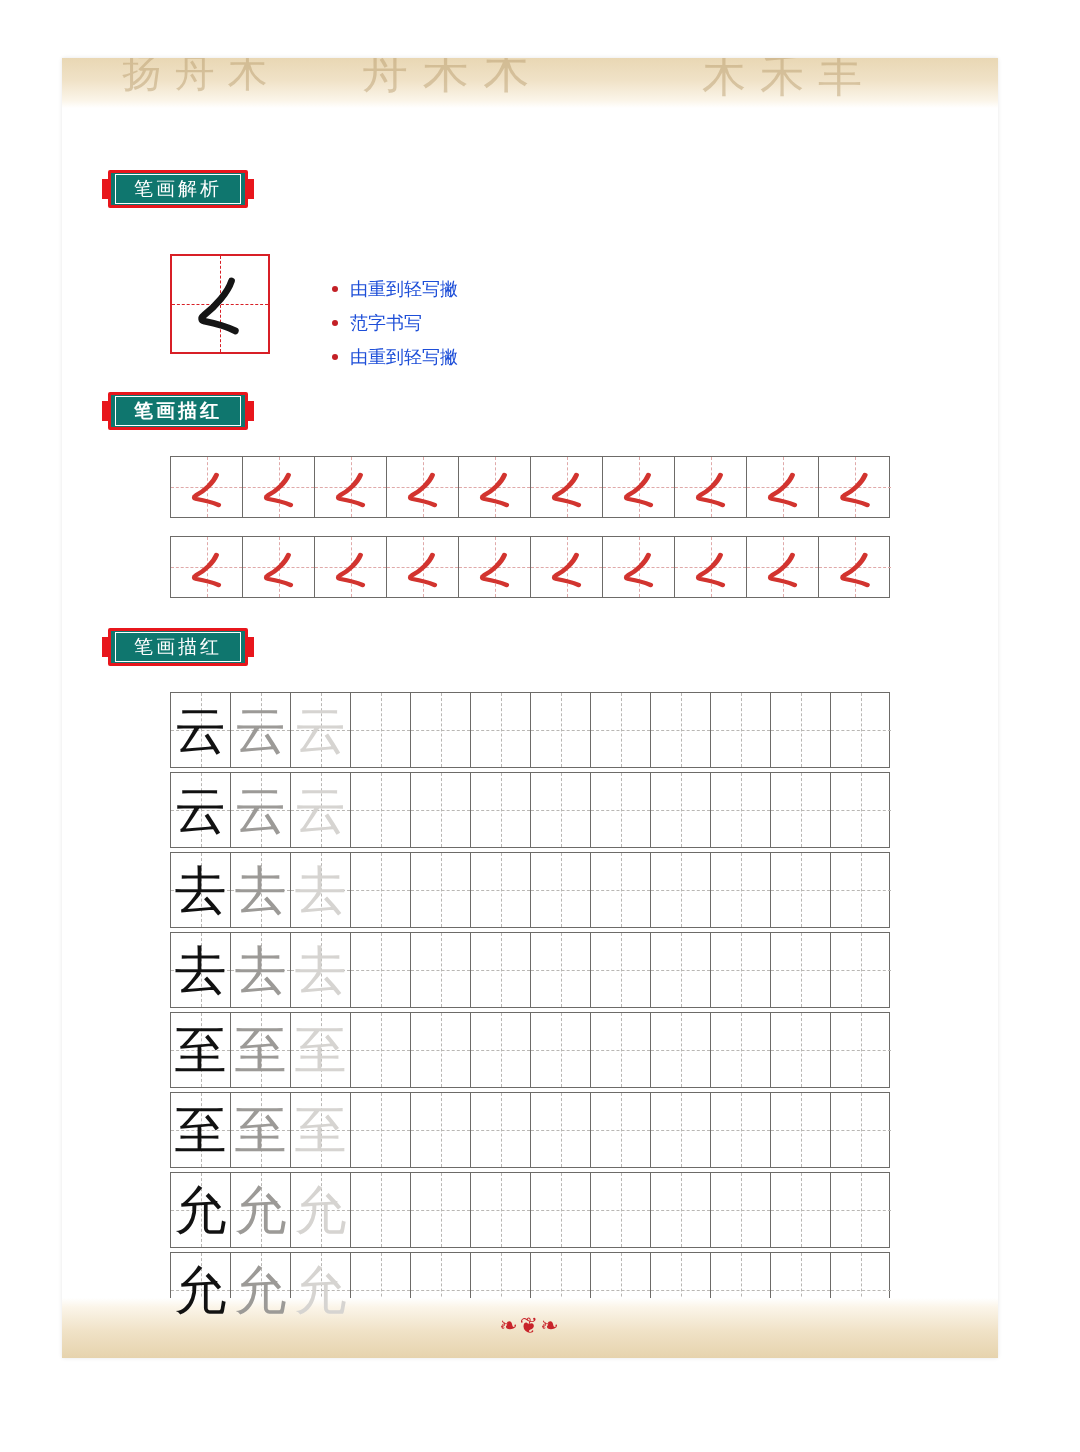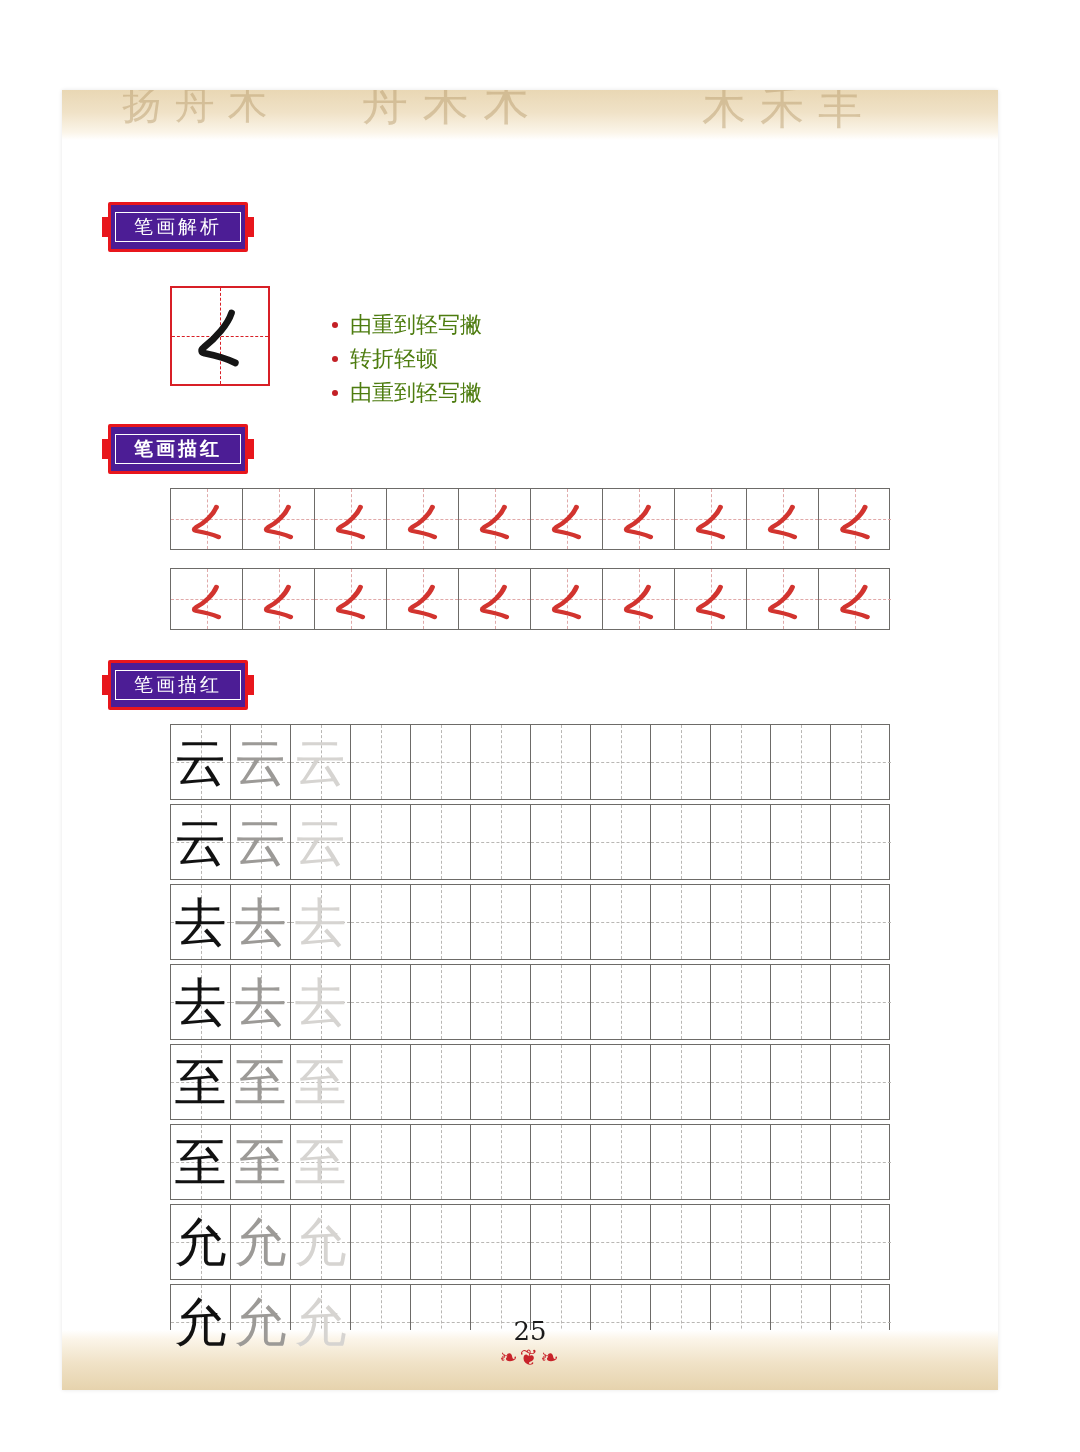--- a/index.html
+++ b/index.html
@@ -5,21 +5,21 @@
   html,body{margin:0;padding:0;}
   body{
     width:1080px;height:1452px;
     background:#ffffff;
     font-family:"DejaVu Sans","Liberation Sans",sans-serif;
     overflow:hidden;
     position:relative;
   }
   .page{
     position:absolute;
-    left:62px;top:90px;
+    left:62px;top:58px;
     width:936px;height:1300px;
     background:#ffffff;
     box-shadow:0 0 4px rgba(0,0,0,0.10);
   }
   
   .band-top{
     position:absolute;left:0;top:0;width:936px;height:50px;
     background:linear-gradient(180deg,#e9d7b4 0%, #f0e2c7 45%, #fbf5e9 85%, #ffffff 100%);
     overflow:hidden;
   }
@@ -42,22 +42,22 @@
     position:absolute;left:0;top:56px;width:936px;
     text-align:center;
     font-family:"DejaVu Serif","Liberation Serif",serif;
     font-size:32px;
     letter-spacing:6px;
     color:#141414;
   }
   
   .plaque{
     position:absolute;
-    height:50px;
-    background:#4c1d95;
+    height:38px;
+    background:#0f766e;
     border:3px solid #e8161c;
     border-radius:2px;
     box-sizing:border-box;
     display:flex;align-items:center;justify-content:center;
   }
   .plaque .inner{
     border:1px solid #ffffff;
     height:30px;
     width:calc(100% - 8px);
     display:flex;align-items:center;justify-content:center;
@@ -89,22 +89,22 @@
   }
   .demo-box .vline{
     top:0;bottom:0;left:50%;border-left:1px dashed #d81f26;
   }
   .demo-stroke{
     position:absolute;left:0;top:0;width:100%;height:100%;
   }
   .bullets{
     position:absolute;left:230px;top:196px;
     font-family:"DejaVu Serif","Liberation Serif",serif;
-    font-size:22px;
-    color:#4d7c0f;
+    font-size:18px;
+    color:#1d4ed8;
     line-height:34px;
   }
   .bullets li{list-style:none;position:relative;padding-left:18px;}
   .bullets li:before{
     content:"";position:absolute;left:0;top:14px;width:6px;height:6px;
     background:#c32026;border-radius:50%;
   }
   
   .grid-row{
     position:absolute;
@@ -183,21 +183,21 @@
   <div class="demo-box">
     <div class="hline"></div>
     <div class="vline"></div>
     <svg class="demo-stroke" viewBox="0 0 100 100">
       <path d="M62 26 C58 38, 46 52, 33 62 C30 64, 30 67, 34 68 C44 70, 56 73, 66 78" fill="none" stroke="#151515" stroke-width="7" stroke-linecap="round" stroke-linejoin="round"></path>
     </svg>
   </div>
 
   <ul class="bullets">
     <li>由重到轻写撇</li>
-    <li>转折轻顿</li>
+    <li>范字书写</li>
     <li>由重到轻写撇</li>
   </ul>
 
   <div class="plaque" style="left:46px;top:334px;width:140px;font-weight:bold;">
     <div class="inner">笔画描红</div>
   </div>
 
   <div class="grid-row" id="trace-row-1" style="left:108px;top:398px;width:720px;height:62px;">
       <div class="cell red" style="width: 72px; height: 100%;">
         <div class="dh"></div>
@@ -769,15 +769,14 @@
         </div>
         <div class="char-cell" style="width: 60px; height: 100%;">
           <div class="gh"></div>
           <div class="gv"></div>
         </div>
       </div>
     </div>
 
   <div class="band-bot"></div>
   <div class="flourish">❧❦❧</div>
-  <div class="pageno">25</div>
 
 </div>
 
 </body></html>

